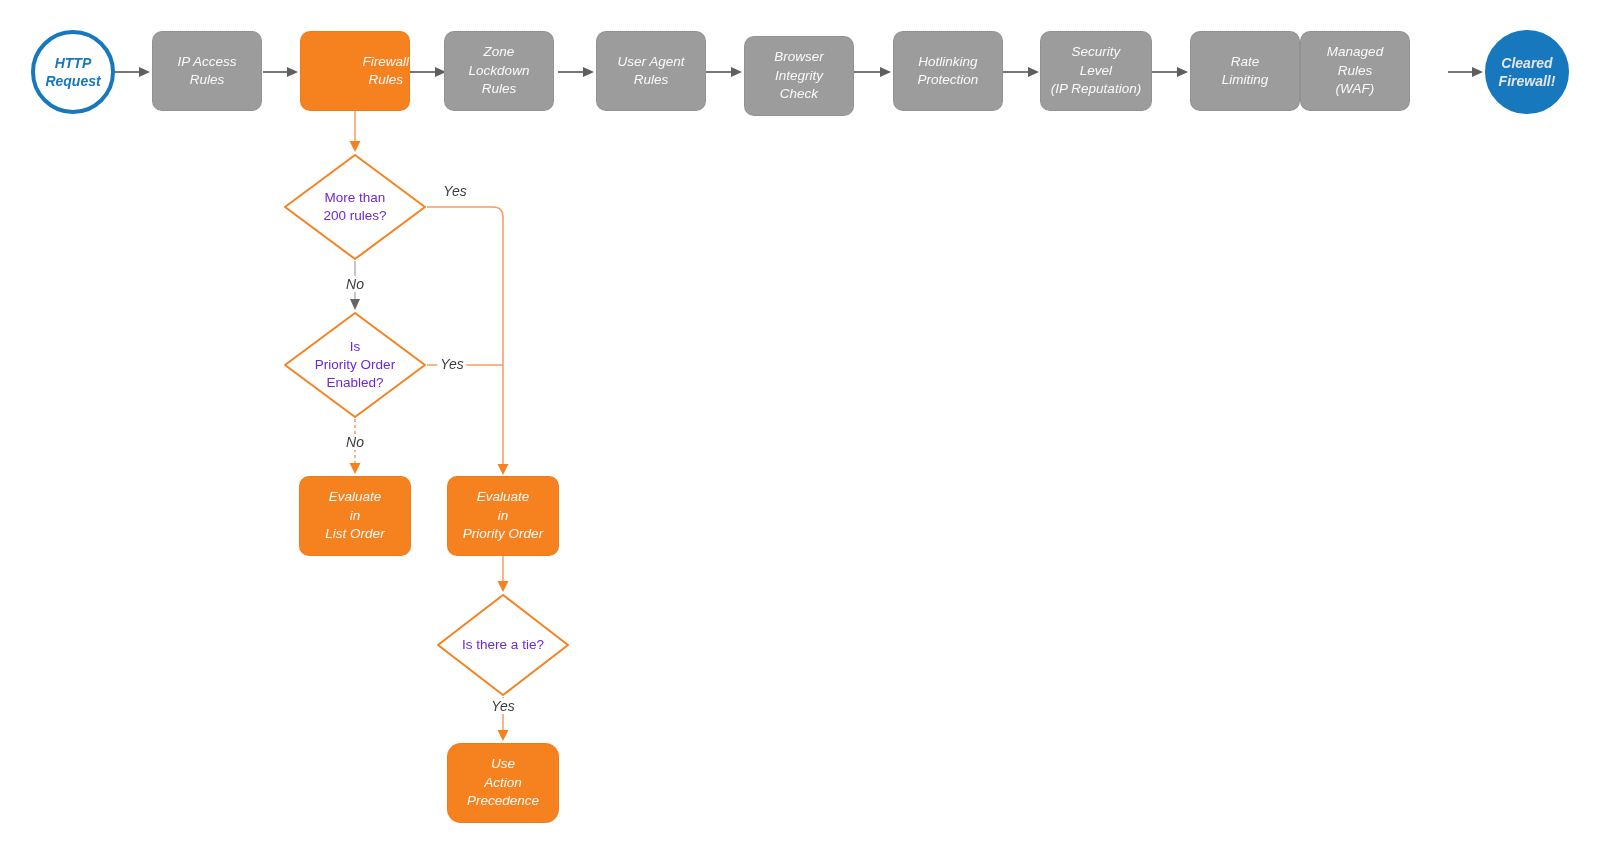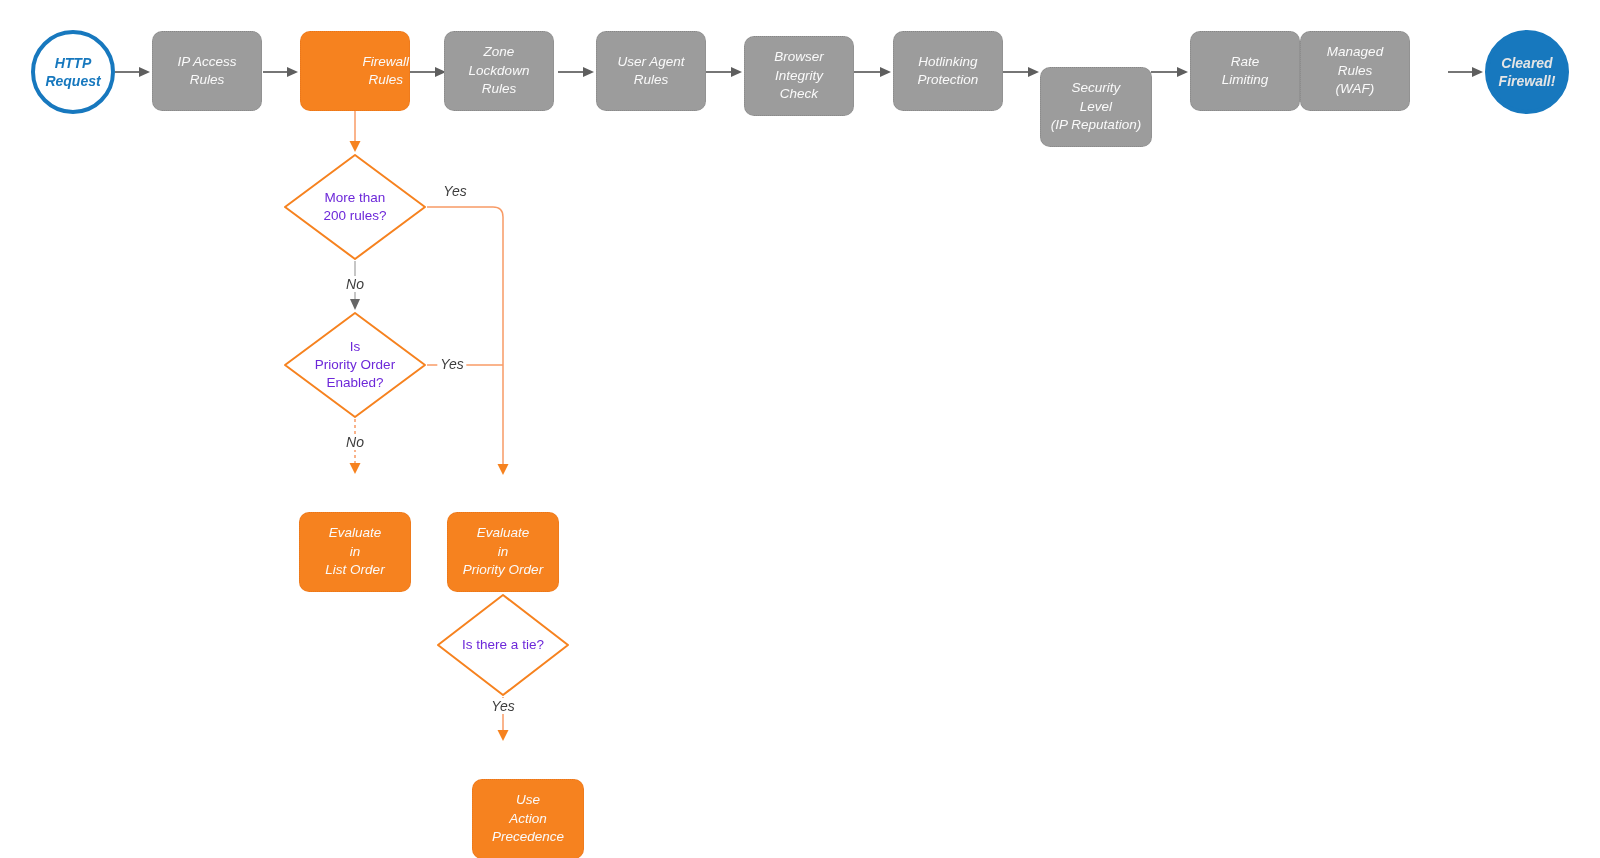--- a/index.html
+++ b/index.html
@@ -17,21 +17,21 @@
   .label { white-space: pre-line; }
 
   
   .box {
     width: 110px; height: 80px; border-radius: 10px;
     font-style: italic; font-size: 13.5px; line-height: 1.36;
     color: #fafafa;
   }
   .box-gray   { background: #9c9c9c; border: 1px dotted #878787; }
   .box-orange { background: #f6821f; border: 1px dotted #e8741a; }
-  .box-wide   { width: 112px; margin-top: 36px; }
+  .box-wide   { width: 112px; }
 
   
   .circle {
     width: 84px; height: 84px; border-radius: 50%;
     font-weight: bold; font-style: italic; font-size: 14px; line-height: 1.3;
   }
   .circle-start { background: #ffffff; border: 4px solid #1778be; color: #1778be; }
   .circle-end   { background: #1778be; border: 4px solid #1778be; color: #e5e5e5; }
 
   
@@ -218,21 +218,21 @@
 in
 List Order</span>
   </div>
 
   <div class="node box box-orange box-wide" style="left:447px; top:476px;">
     <span class="label">Evaluate
 in
 Priority Order</span>
   </div>
 
-  <div class="node box box-orange box-wide" style="left:472px; top:743px;">
+  <div class="node box box-orange box-wide" style="left:447px; top:743px;border-radius:14px;">
     <span class="label">Use
 Action
 Precedence</span>
   </div>
 
   <div class="edge-label" style="left:455px; top:191px;">Yes</div>
   <div class="edge-label" style="left:355px; top:284px;">No</div>
   <div class="edge-label" style="left:452px; top:364px;">Yes</div>
   <div class="edge-label" style="left:355px; top:442px;">No</div>
   <div class="edge-label" style="left:503px; top:706px;">Yes</div>

